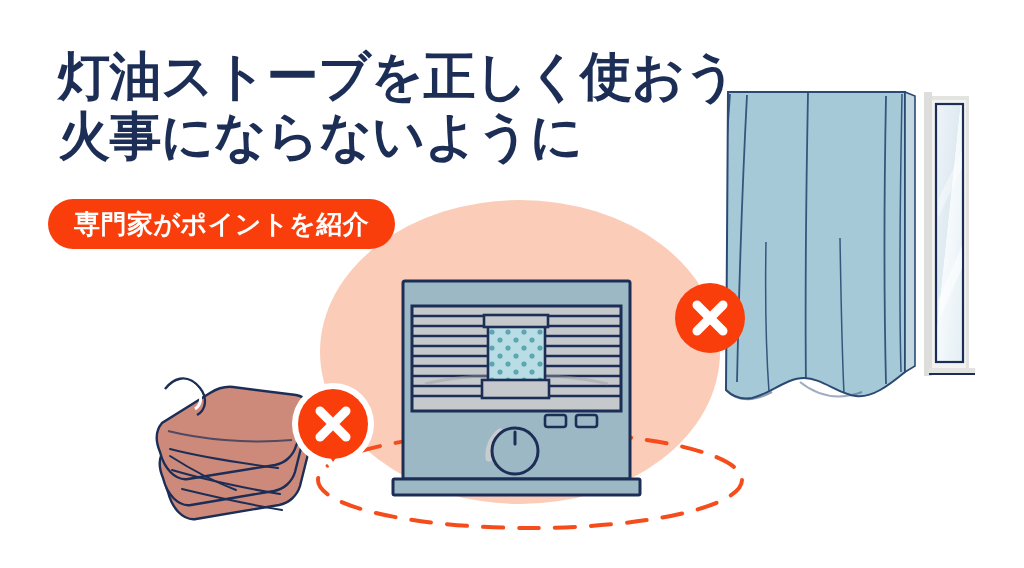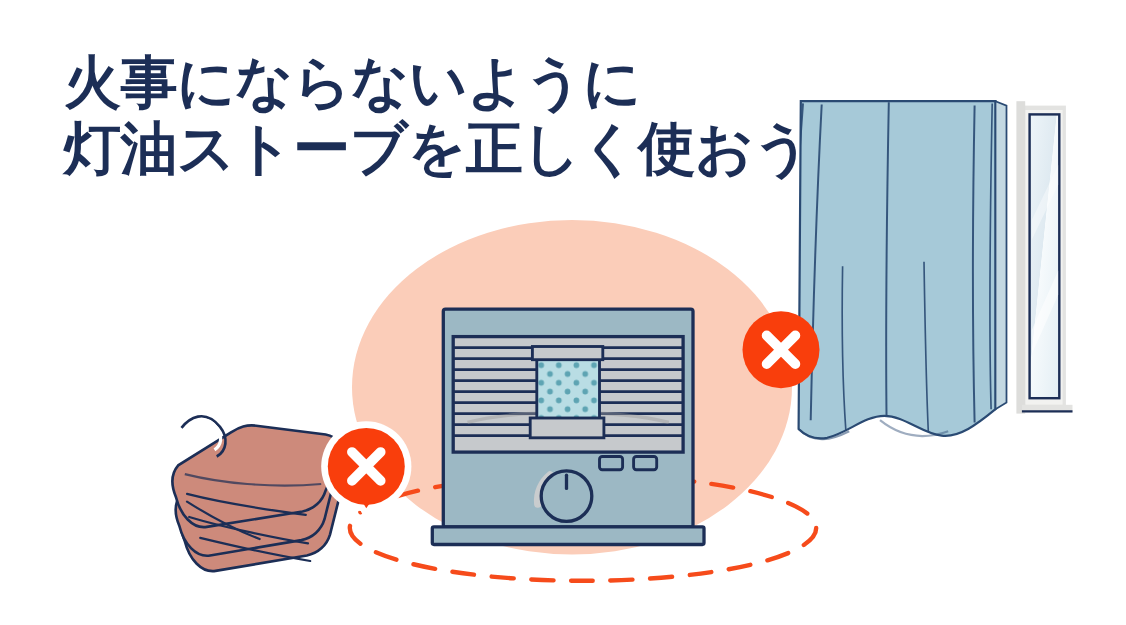--- a/index.html
+++ b/index.html
@@ -211,19 +211,20 @@
       <circle cx="333" cy="424" r="35" fill="#f93e0c"></circle>
       <g stroke="#ffffff" stroke-width="9" stroke-linecap="round">
         <line x1="320" y1="411" x2="346" y2="437"></line>
         <line x1="346" y1="411" x2="320" y2="437"></line>
       </g>
     </g>
   </svg>
 
   <div id="text-layer">
     <div class="headline">
+      <span class="line">灯油ストーブを正しく使おう</span>
       <span class="line">火事にならないように</span>
-      <span class="line">灯油ストーブを正しく使おう</span>
     </div>
 
+    <div class="badge">専門家がポイントを紹介</div>
   </div>
 
 </div>
 
 </body></html>

